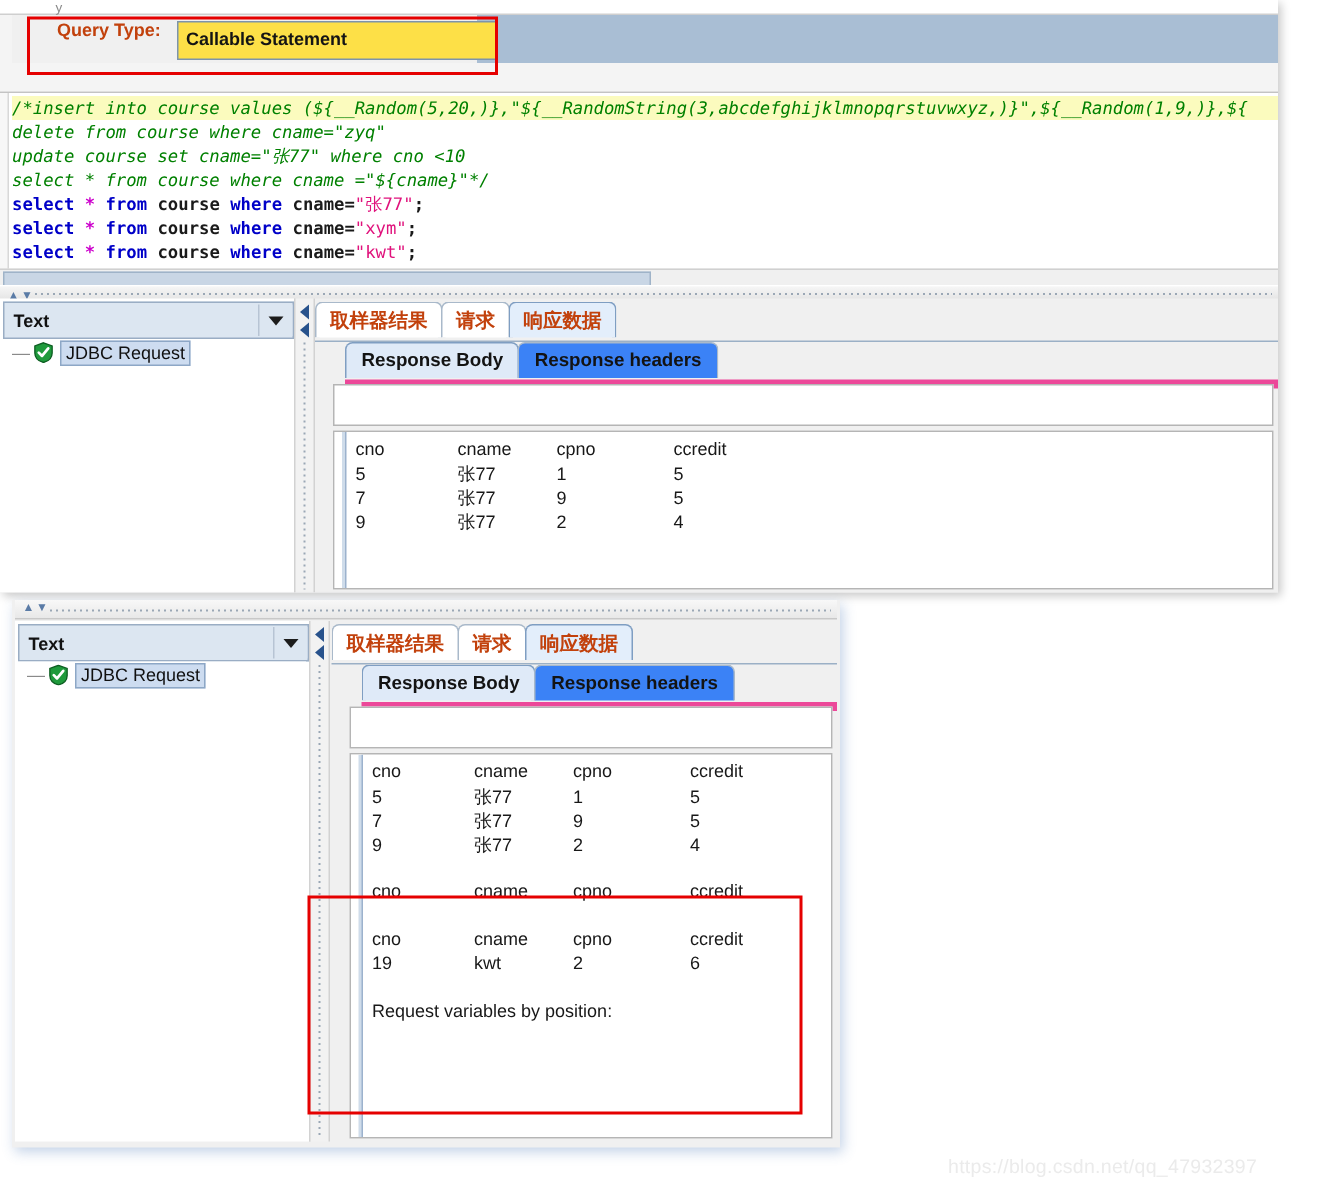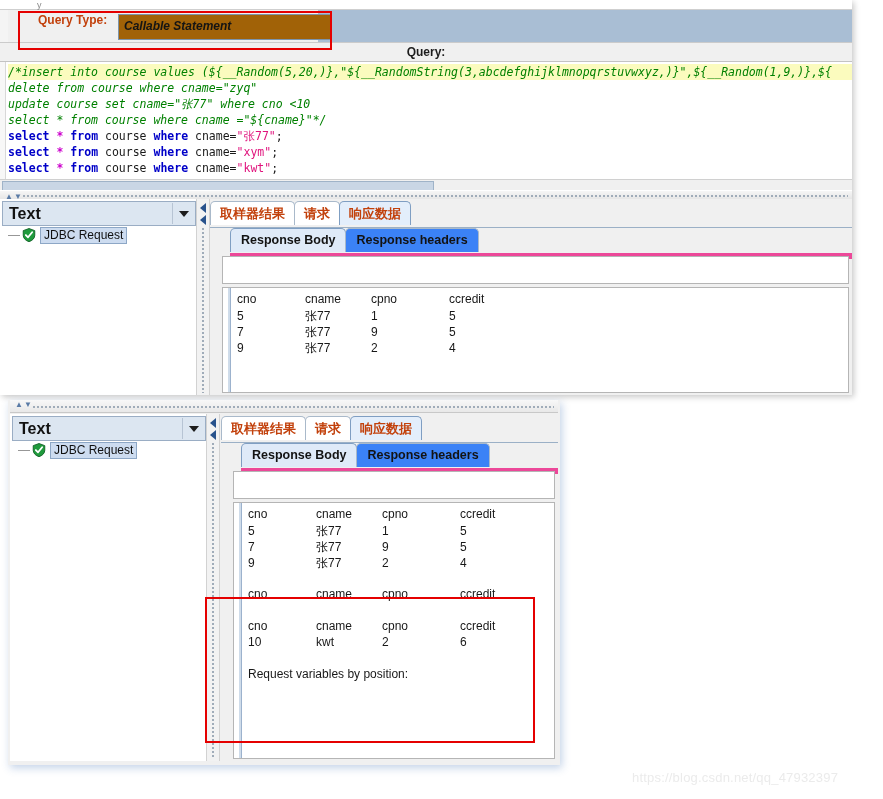--- a/index.html
+++ b/index.html
@@ -41,23 +41,22 @@
   .qtype-bar .strip {
     position:absolute; left: 310px; top:0; right:0; height: 32px;
     background: #a9bed4;
   }
   .qtype-label {
     position: absolute; left: 30px; top: 3px;
     font-size: 12px; font-weight: bold; color: #c2410c;
   }
   .qtype-combo {
     position: absolute; left: 110px; top: 4px; width: 212px; height: 24px;
-    background: #a16207; border: 1px solid #7d94ab;
+    background: #fde047; border: 1px solid #7d94ab;
     border-right: none;
-    font-style: italic;
   }
   .qtype-combo .val {
     position:absolute; left: 5px; top: 4px;
     font-size: 12px; font-weight:bold; color: #141414;
   }
   .redbox-qtype {
     position: absolute; left: 18px; top: 11px; width: 310px; height: 35px;
     border: 2px solid #e50000; pointer-events: none; z-index: 20;
   }
 
@@ -87,21 +86,21 @@
     font-family: "DejaVu Sans Mono", monospace;
     font-size: 11.5px; line-height: 16px;
     white-space: pre;
   }
   .sline { height: 16px; }
   .sline.hl { background: #fbfbbe; }
   .k  { color:#0000c8; font-weight: bold; }
   .kc { color:#008000; font-style: italic; margin-top: 40px; }
   .str{ color:#e0127c; }
   .op { color:#cc00cc; font-weight:bold; }
-  .pl { color:#1a1a1a; }
+  .pl { color:#1a1a1a;font-weight:bold; }
 
   .sql-hscroll {
     position:absolute; left: 0; top: 179px; width: 852px; height: 11px;
     background: #f0f0f0; border-top: 1px solid #d0d0d0;
   }
   .sql-hscroll .thumb {
     position:absolute; left: 2px; top:1px; width: 430px; height: 8px;
     background:#c9d6e5; border: 1px solid #9fb3c8;
   }
 
@@ -129,21 +128,21 @@
   .tree-panel {
     position:absolute; left: 0; top: 9px; width: 196px; bottom: 0;
     background: #ffffff; border-right: 1px solid #c0c0c0;
   }
   .tree-combo {
     position:absolute; left: 2px; top: 2px; width: 192px; height: 23px;
     background: #dce6f1; border: 1px solid #9aadc4;
     display:flex; align-items:center;
   }
   .tree-combo .cv {
-    font-size: 16px; color: #111; font-weight: bold; padding-left: 6px; flex: 1;
+    font-size: 12px; color: #111; font-weight: bold; padding-left: 6px; flex: 1;
   }
   .tree-combo .arrowbox {
     width: 22px; height: 21px; background:#dce6f1; border-left: 1px solid #b7c4d4;
     display:flex; align-items:center; justify-content:center;
   }
   .tree-combo .arrowbox i {
     display:block; width:0;height:0;
     border-left: 5px solid transparent; border-right: 5px solid transparent;
     border-top: 6px solid #1c1c1c;
   }
@@ -300,23 +299,20 @@
 
     <div class="qtype-bar">
       <div class="strip"></div>
       <div class="qtype-label">Query Type:</div>
       <div class="qtype-combo">
         <span class="val">Callable Statement</span>
       </div>
     </div>
     <div class="redbox-qtype"></div>
 
-    <div class="query-head">
-      <div class="lbl">Query:</div>
-    </div>
 
     <div class="sql-area">
       <div class="sql-gutter"></div>
       <div class="sql-lines" id="sqlLines"><div class="sline hl"><span class="kc">/*insert into course values (${__Random(5,20,)},"${__RandomString(3,abcdefghijklmnopqrstuvwxyz,)}",${__Random(1,9,)},${</span></div><div class="sline"><span class="kc">delete from course where cname="zyq"</span></div><div class="sline"><span class="kc">update course set cname="张77" where cno &lt;10</span></div><div class="sline"><span class="kc">select * from course where cname ="${cname}"*/</span></div><div class="sline"><span class="k">select</span><span class="pl"> </span><span class="op">*</span><span class="pl"> </span><span class="k">from</span><span class="pl"> course </span><span class="k">where</span><span class="pl"> cname=</span><span class="str">"张77"</span><span class="pl">;</span></div><div class="sline"><span class="k">select</span><span class="pl"> </span><span class="op">*</span><span class="pl"> </span><span class="k">from</span><span class="pl"> course </span><span class="k">where</span><span class="pl"> cname=</span><span class="str">"xym"</span><span class="pl">;</span></div><div class="sline"><span class="k">select</span><span class="pl"> </span><span class="op">*</span><span class="pl"> </span><span class="k">from</span><span class="pl"> course </span><span class="k">where</span><span class="pl"> cname=</span><span class="str">"kwt"</span><span class="pl">;</span></div></div>
     </div>
     <div class="sql-hscroll">
       <div class="thumb"></div>
     </div>
 
     <div class="w1-split">
@@ -424,21 +420,21 @@
         <div class="lbar"></div>
         <div class="respan" id="w2rows">
             <div class="rrow"><span class="c0">cno</span><span class="c1">cname</span><span class="c2">cpno</span><span class="c3">ccredit</span></div>
             <div class="rrow"><span class="c0">5</span><span class="c1">张77</span><span class="c2">1</span><span class="c3">5</span></div>
             <div class="rrow"><span class="c0">7</span><span class="c1">张77</span><span class="c2">9</span><span class="c3">5</span></div>
             <div class="rrow"><span class="c0">9</span><span class="c1">张77</span><span class="c2">2</span><span class="c3">4</span></div>
             <div class="rgap"></div>
             <div class="rrow"><span class="c0">cno</span><span class="c1">cname</span><span class="c2">cpno</span><span class="c3">ccredit</span></div>
             <div class="rgap"></div>
             <div class="rrow"><span class="c0">cno</span><span class="c1">cname</span><span class="c2">cpno</span><span class="c3">ccredit</span></div>
-            <div class="rrow"><span class="c0">10</span><span class="c1">kwt</span><span class="c2">2</span><span class="c3">6</span></div>
+            <div class="rrow"><span class="c0">19</span><span class="c1">kwt</span><span class="c2">2</span><span class="c3">6</span></div>
             <div class="rgap"></div>
             <div class="rrow">Request variables by position:</div>
           </div>
       </div>
     </div>
   </div>
 
   <div class="redbox-rows"></div>
 
   <div class="watermark">https://blog.csdn.net/qq_47932397</div>

